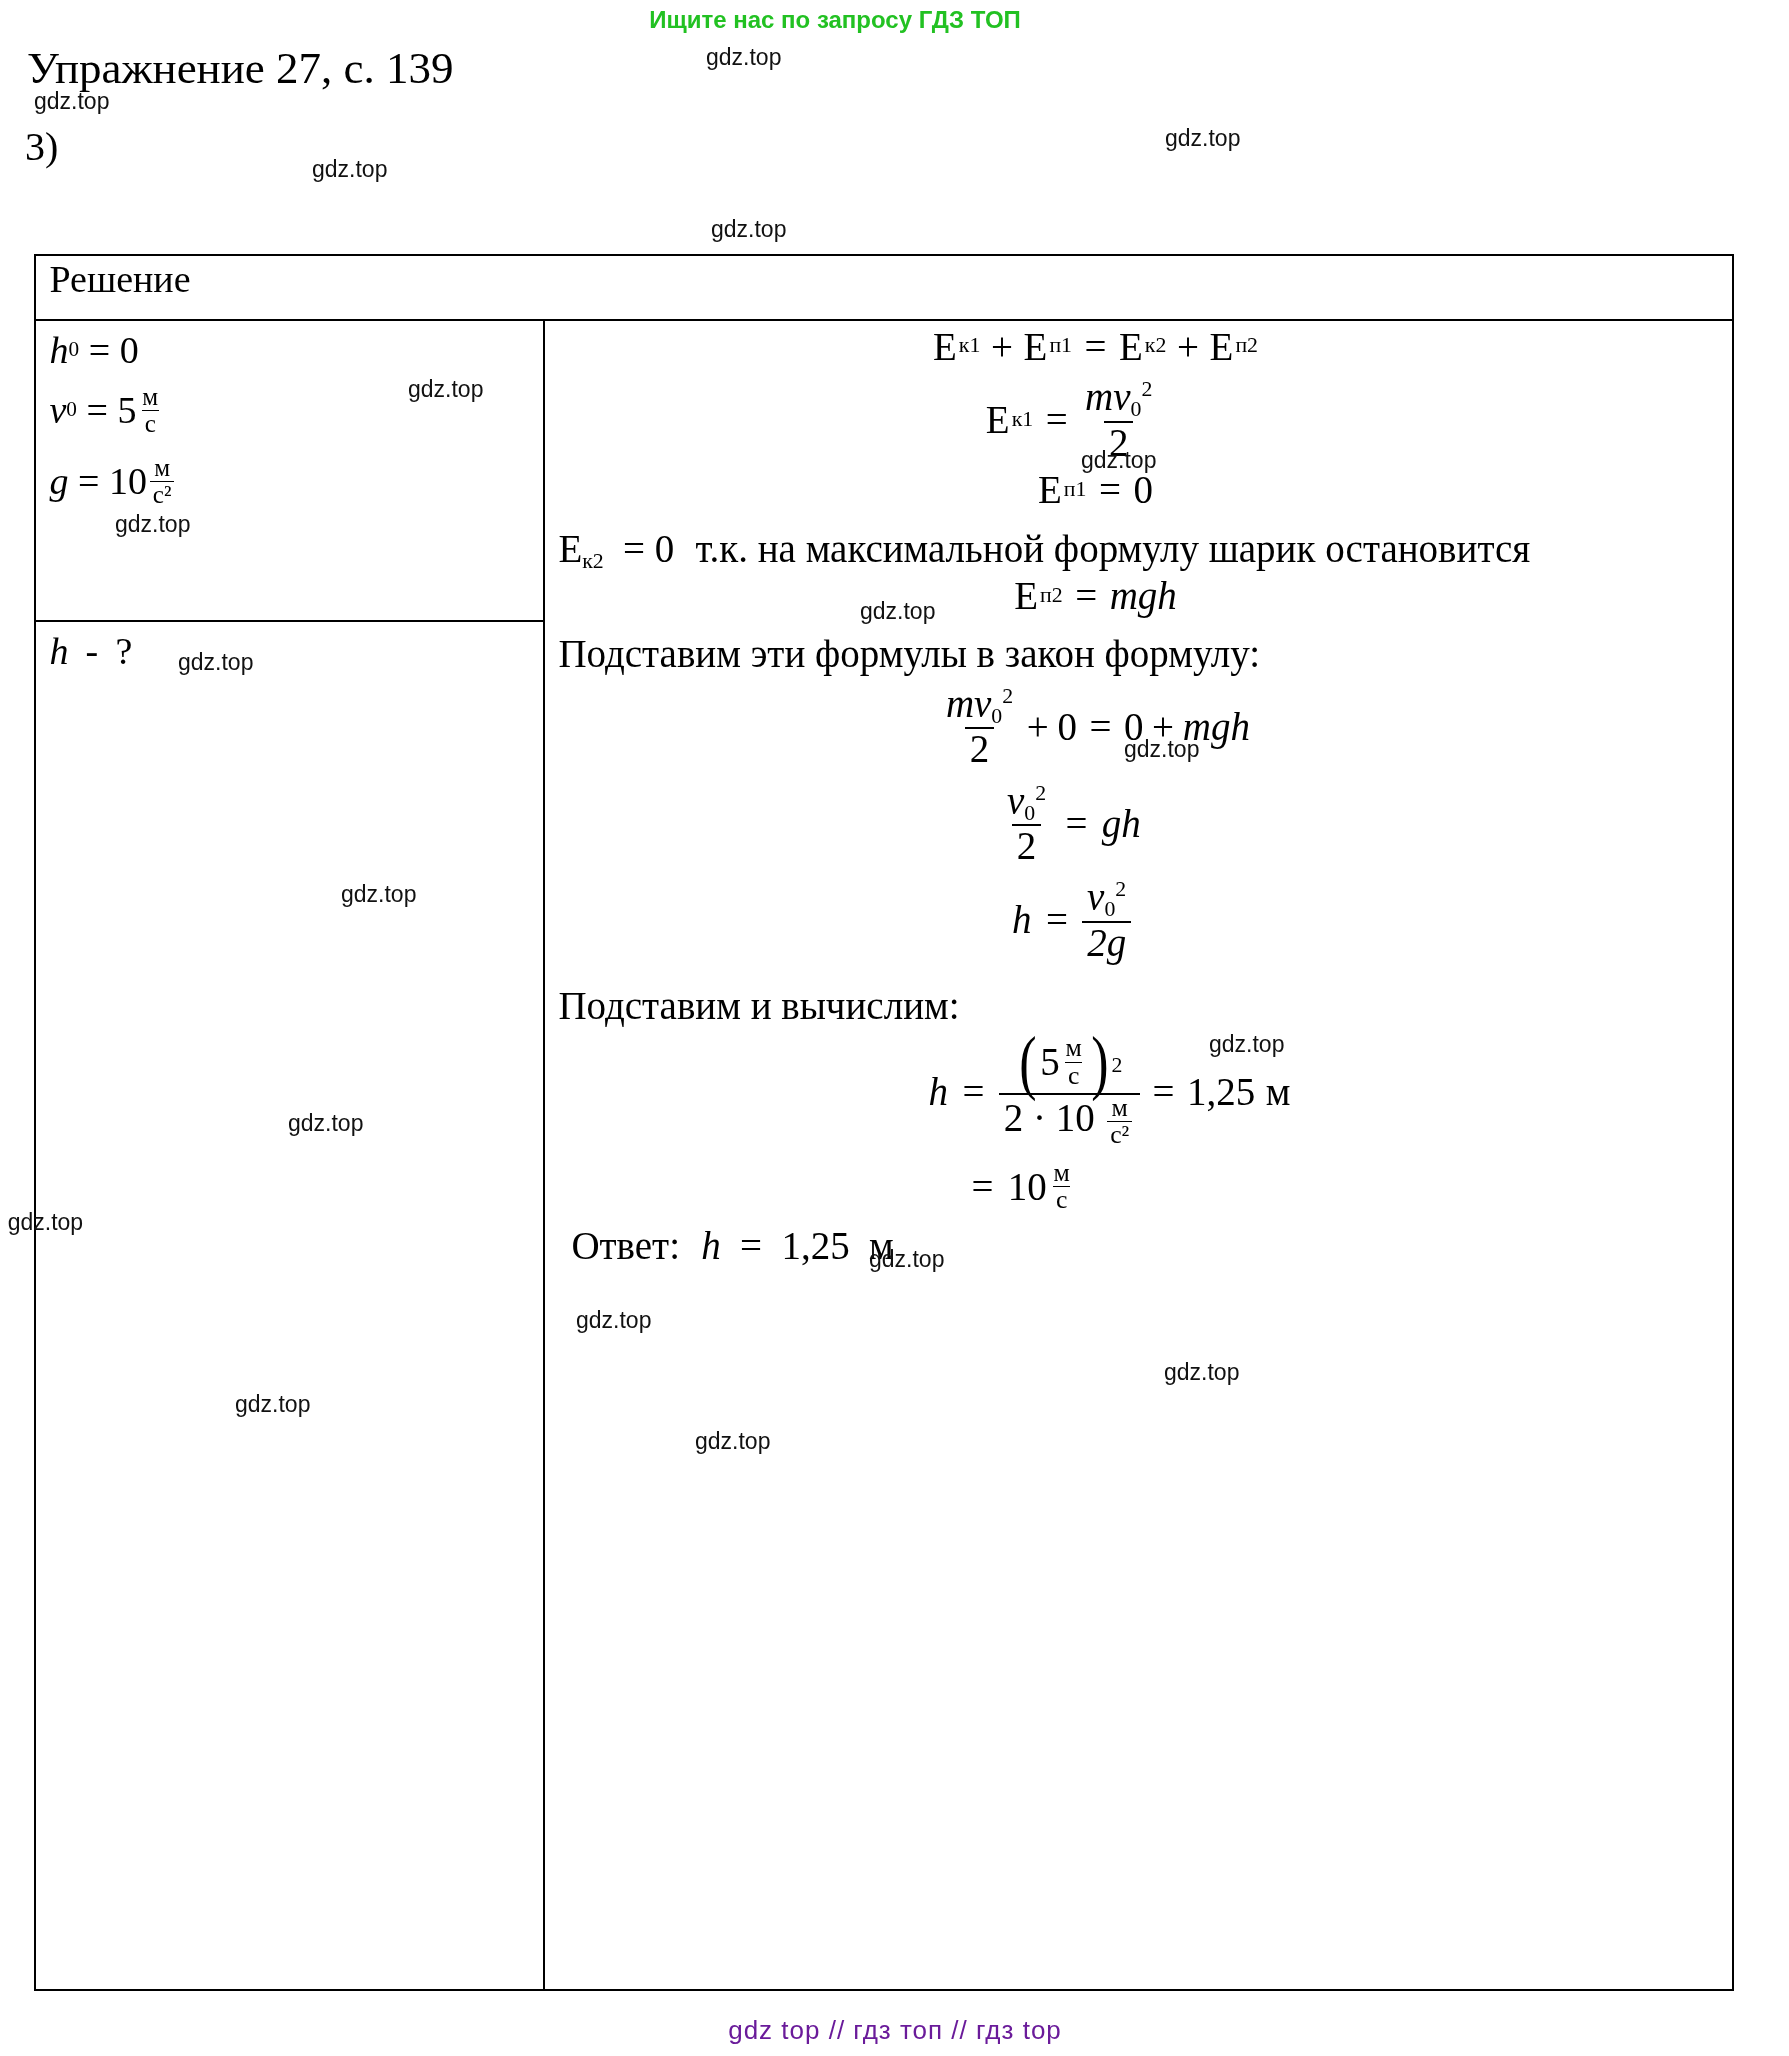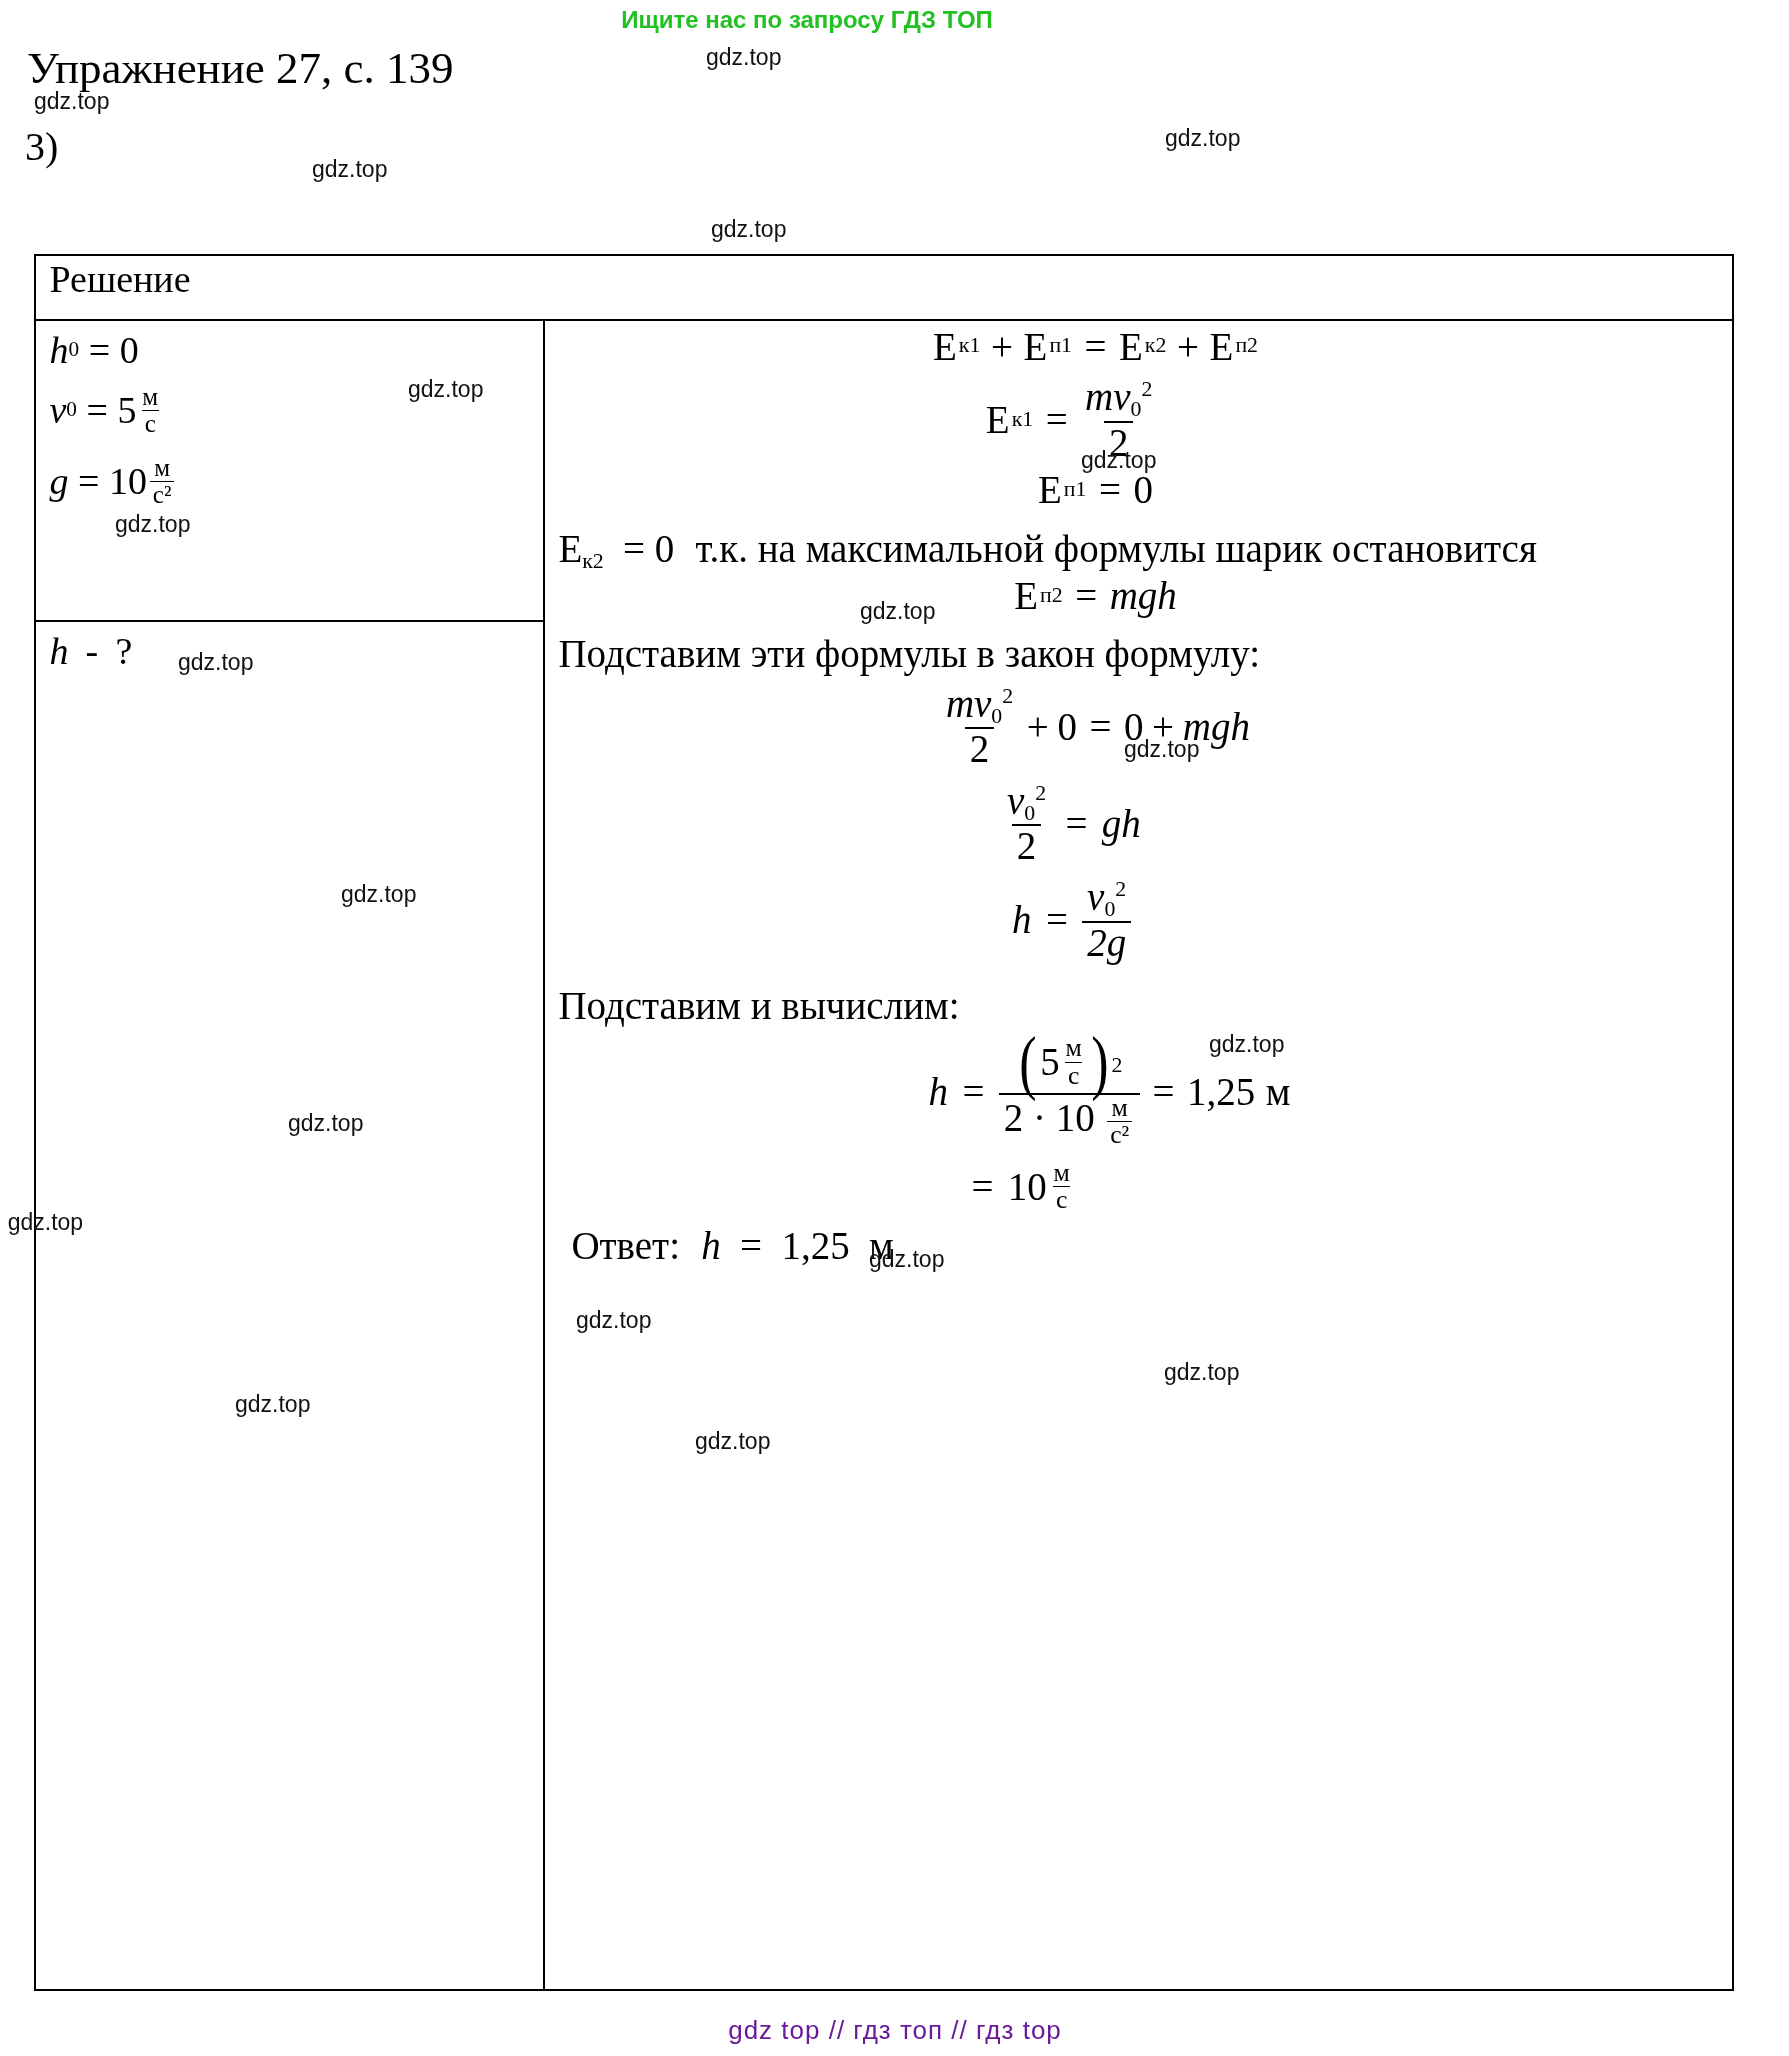--- a/index.html
+++ b/index.html
@@ -22,20 +22,21 @@
     position: absolute;
     top: 5.8px;
     left: 0;
     width: 1614px;
     text-align: center;
     font-family: "Liberation Sans", sans-serif;
     font-size: 24px;
     font-weight: bold;
     color: #22c122;
     letter-spacing: 0px;
+    padding-left: 28px;
   }
 
   
   .doc-title {
     position: absolute;
     top: 42px;
     left: 27px;
     font-size: 45px;
     font-family: "Liberation Serif", serif;
     white-space: nowrap;
@@ -309,21 +310,21 @@
             <span style="margin:0 11.5px">=</span>
             <span>0</span>
           </span>
         </div>
 
         <div class="spacer-sm"></div>
 
         <div class="sol-text">
           <span>Е</span><span class="sub">к2</span>
           <span style="margin:0 9.6px">=</span><span>0</span>
-          <span style="margin-left:11.5px">т.к. на максимальной формулы шарик остановится</span>
+          <span style="margin-left:11.5px">т.к. на максимальной формулу шарик остановится</span>
         </div>
 
         <div class="sol-formula tight">
           <span class="eq-block">
             <span>Е</span>
               <span class="sub">п2</span>
             <span style="margin:0 11.5px">=</span>
             <span class="it">mgh</span>
           </span>
         </div>

